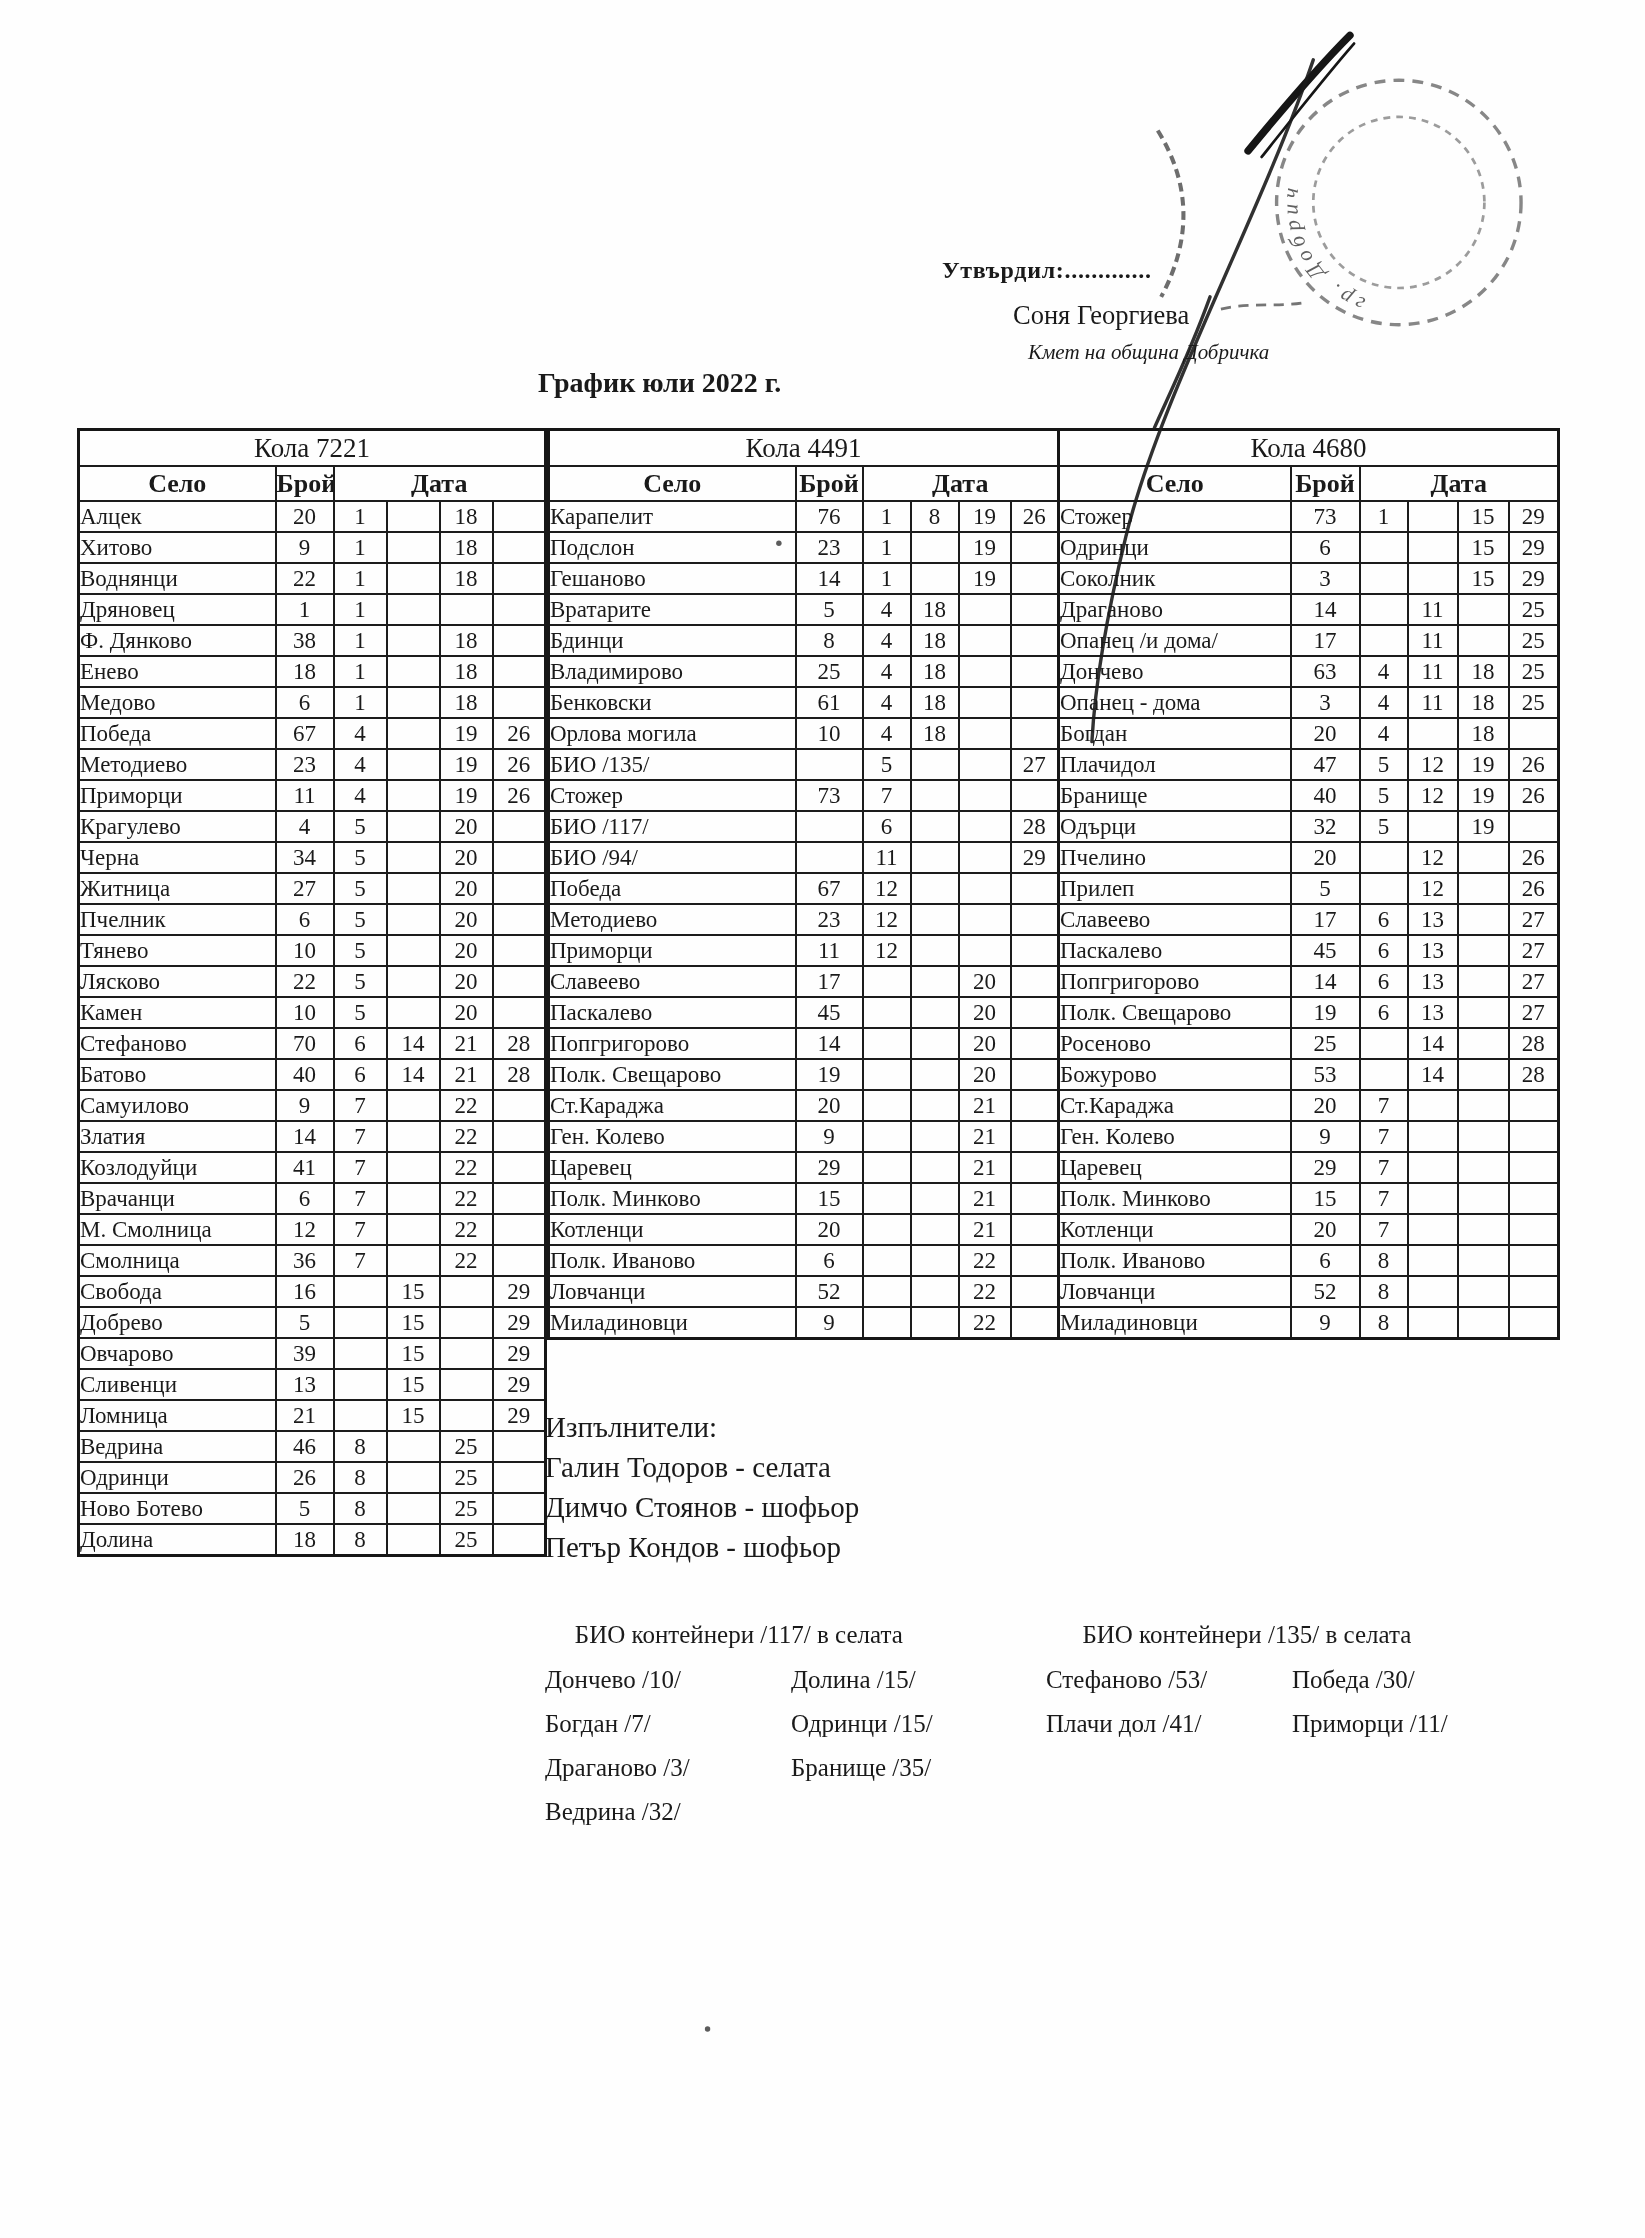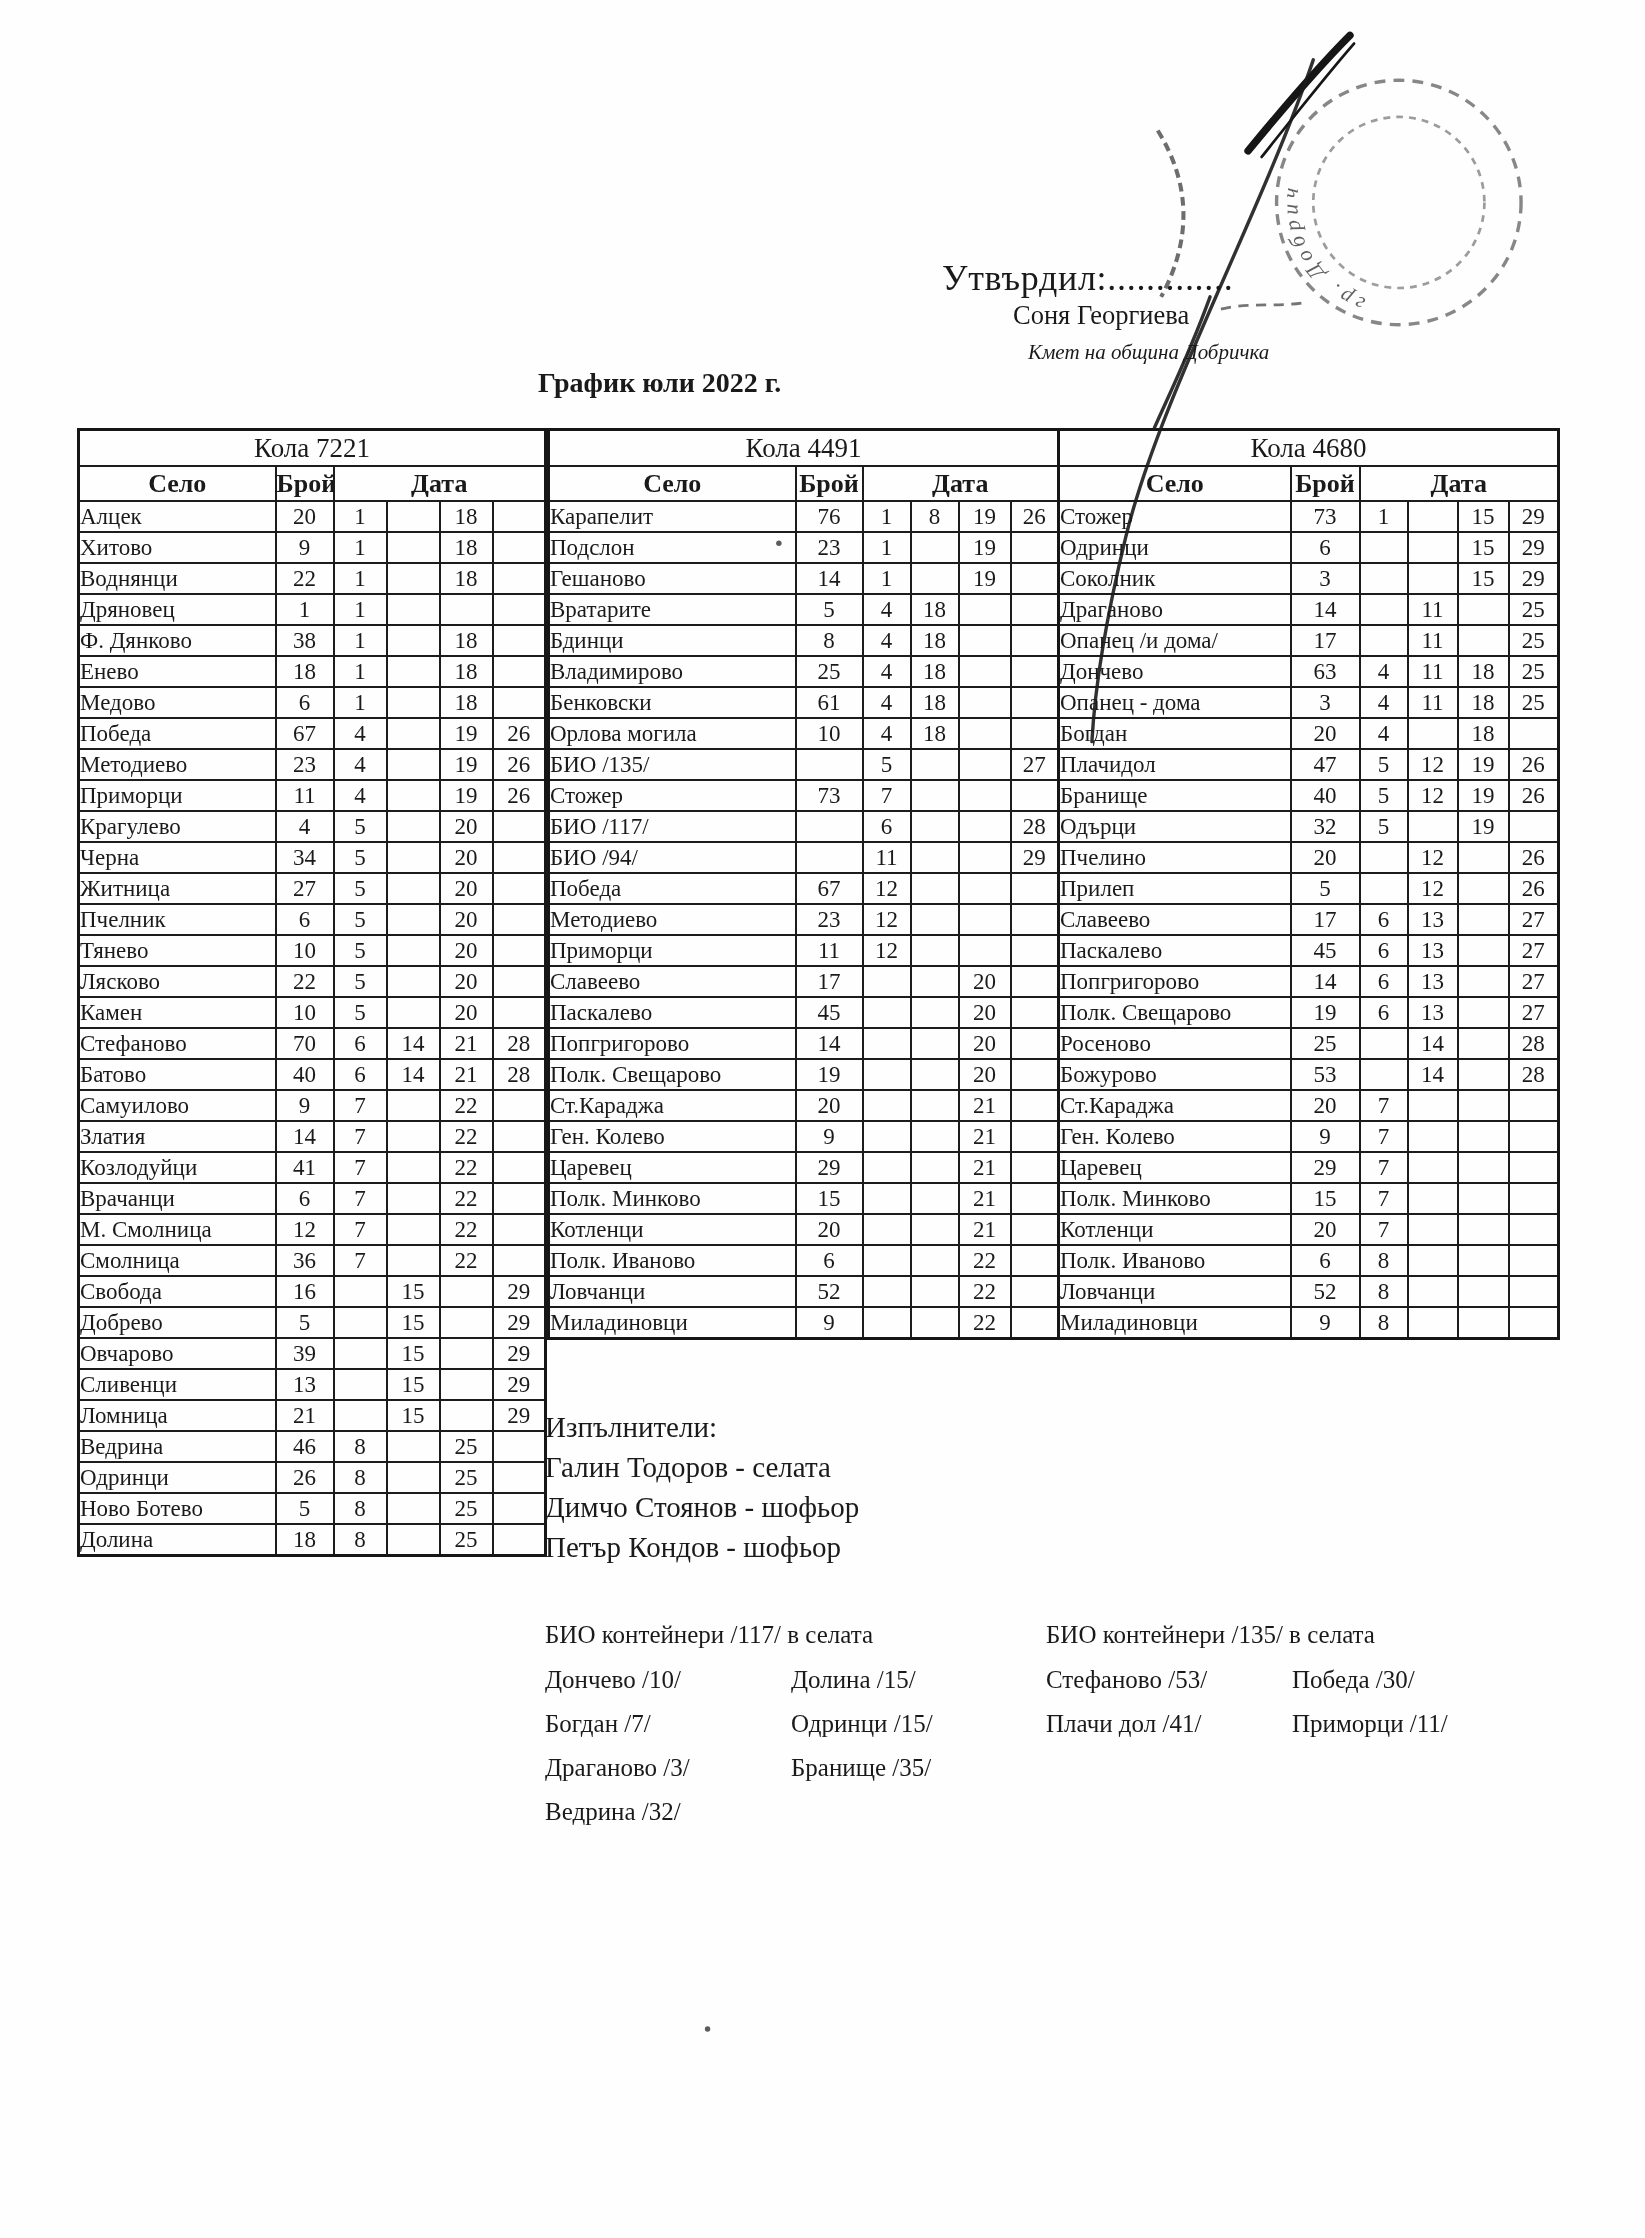--- a/index.html
+++ b/index.html
@@ -1,21 +1,21 @@
 <!DOCTYPE html>
 <html style="font-size:11px"><head>
 <meta charset="utf-8">
 <style>
   html,body { margin:0; padding:0; background:#ffffff; }
   .page {
     position:relative; width:1646px; height:2239px; background:#fefefe;
     font-family:"Liberation Serif", serif; color:#1a1a1a; overflow:hidden;
   }
   
-  .approval-label { position:absolute; left:942px; top:257px; font-size:36px; font-weight:normal; letter-spacing:0.7px; }
+  .approval-label { position:absolute; left:942px; top:257px; font-size:24px; font-weight:bold; letter-spacing:0.7px; }
   .approval-name  { position:absolute; left:1013px; top:300px; font-size:26.5px; }
   .approval-role  { position:absolute; left:1028px; top:340px; font-size:21px; font-style:italic; }
   .doc-title      { position:absolute; left:538px;  top:367px; font-size:28px; font-weight:bold; }
 
   
   table.sched { position:absolute; top:428px; border-collapse:collapse; table-layout:fixed; background:transparent; border:3.4px solid #161616; }
   #table-7221 { left:77px;  width:467px; }
   #table-4491 { left:547px;  width:508px; }
   #table-4680 { left:1057px; width:500px; }
   table.sched th, table.sched td { border:2px solid #1c1c1c; padding:0; overflow:hidden; }
@@ -26,21 +26,21 @@
 
   
   .executors { position:absolute; left:545px; top:1411px; font-size:29px; }
   .executors .line { height:40px; }
 
   
   .bio { position:absolute; font-size:25px; }
   #bio-117 { left:545px;  top:1621px; }
   #bio-135 { left:1046px; top:1621px; }
   #bio-94  { left:1046px; top:1784px; }
-  .bio .bio-header { height:45px; }
+  .bio .bio-header { height:45px;text-align:center; }
   .bio .bio-row { height:44px; white-space:nowrap; }
   .bio .c1 { display:inline-block; min-width:246px; }
   .bio .c2 { display:inline-block; }
 
   
   .ink { position:absolute; left:0; top:0; pointer-events:none; z-index:5; }
 </style>
 </head>
 <body>
 

